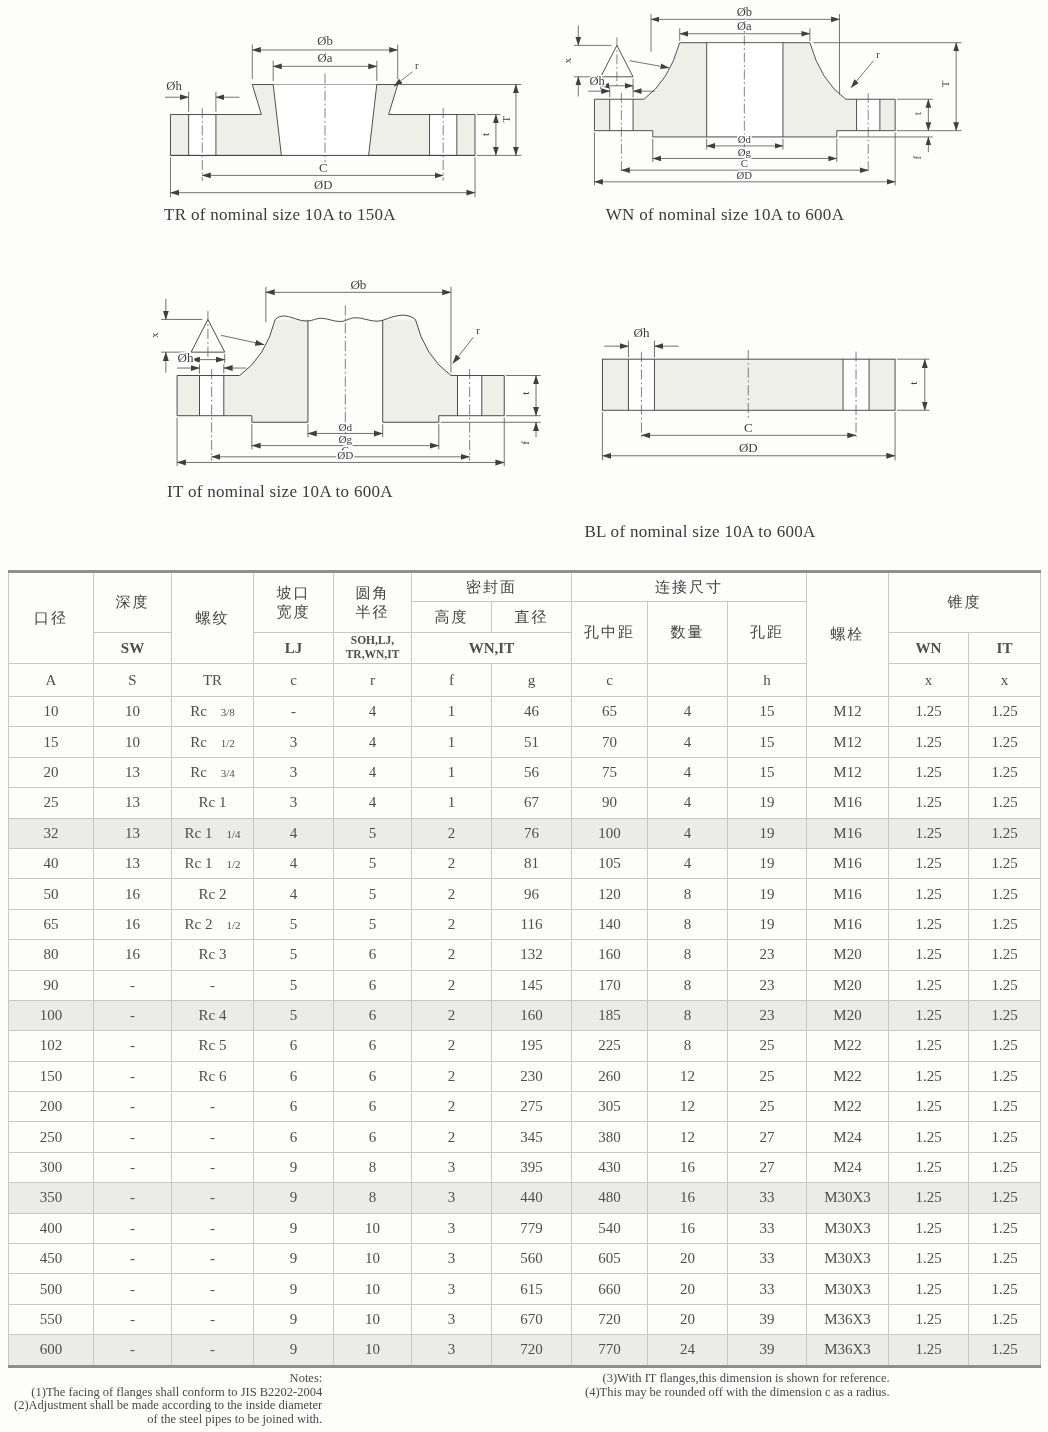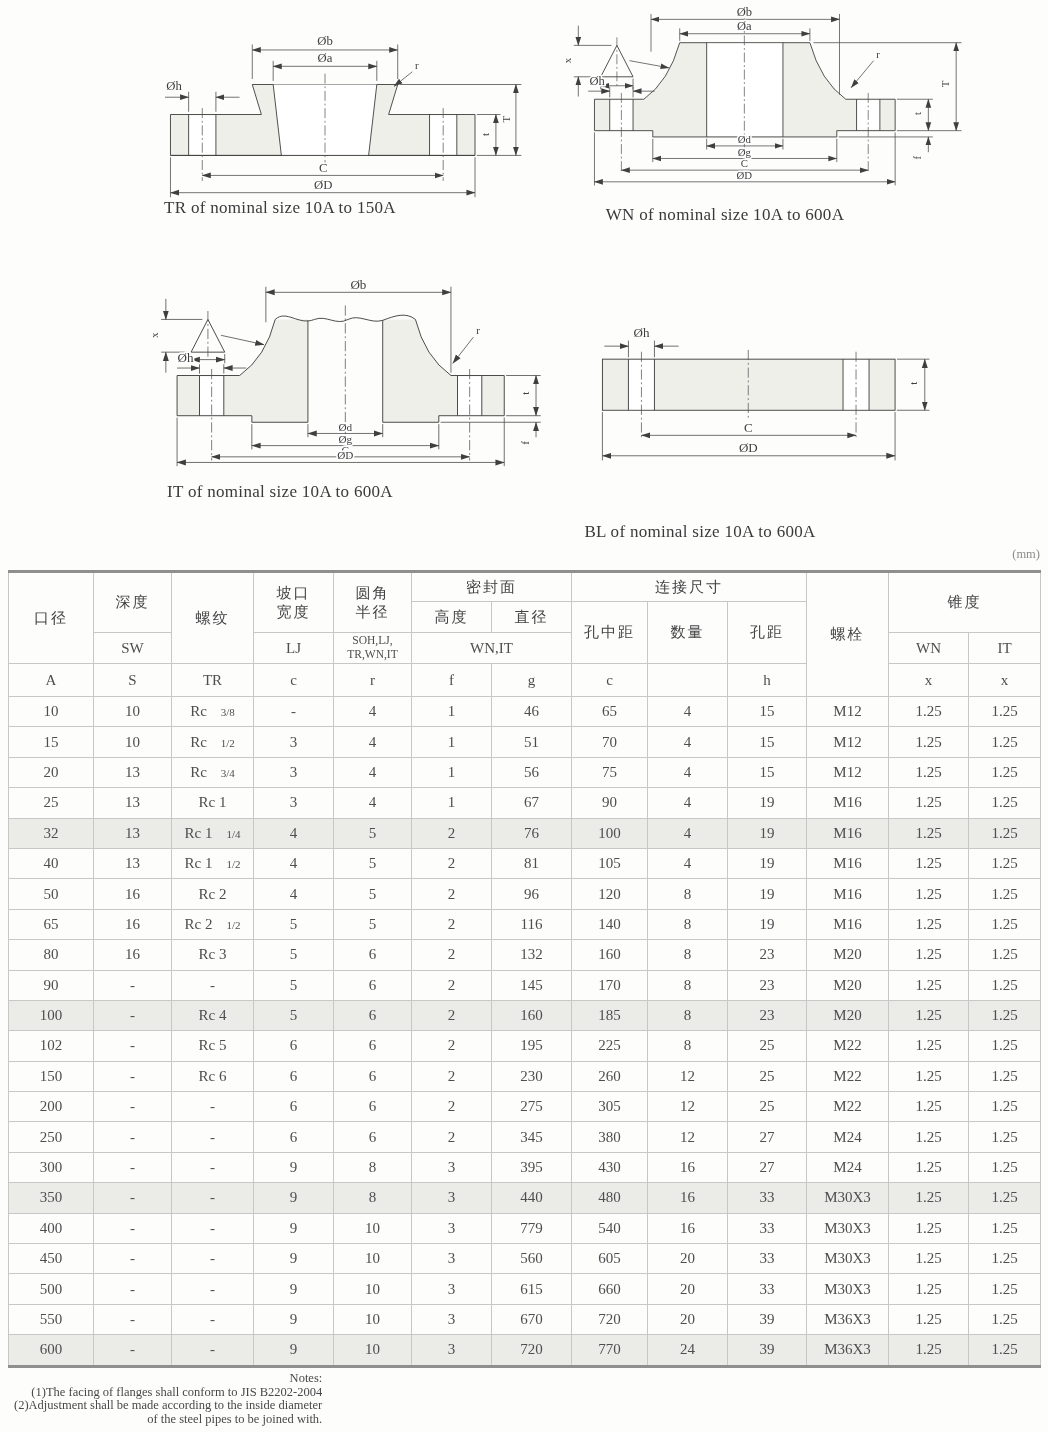--- a/index.html
+++ b/index.html
@@ -23,21 +23,21 @@
   
   .unit-label { position:absolute; left:8px; top:547px; width:1032px; text-align:right;
     font-size:12.5px; color:#8c8c8a; }
   .table-wrap { position:absolute; left:8px; top:570px; }
   table { border-collapse:collapse; table-layout:fixed; width:1032px;
     border-top:3px solid #8f8f8d; border-bottom:3px solid #8f8f8d; }
   th,td { border:1px solid #c7c7c5; text-align:center; vertical-align:middle;
     font-weight:normal; padding:0; font-size:15px; color:#4e4e50; }
   thead tr.h1 th { height:28px; }
   thead tr.h2 th { height:30px;margin-top:29px; }
-  thead tr.h3 th { height:30px; }
+  thead tr.h3 th { height:30px;font-weight:bold; }
   thead tr.hsym th { height:32px; }
   th.zh { letter-spacing:2px; font-size:15px; color:#434345; }
   th.small-hdr { font-size:11.5px; line-height:1.2; letter-spacing:0; }
   tbody td { height:29.4px; }
   tbody tr.shaded { background:#ebebe7;padding-left:48px; }
   .frac { font-size:11px; margin-left:14px; }
   
   .notes { position:absolute; font-size:12.5px; line-height:13.5px; color:#48484a;text-align:right; }
   .notes div { white-space:nowrap; }
 </style>
@@ -94,21 +94,21 @@
       <text x="220" y="19" text-anchor="middle">Øb</text>
       <text x="220" y="37" text-anchor="middle">Øa</text>
       <text x="54" y="68" text-anchor="middle">Øh</text>
       <text class="sm" x="321" y="45" text-anchor="middle">r</text>
       <text class="sm" x="400" y="117" text-anchor="middle" transform="rotate(-90 400 117)">t</text>
       <text class="sm" x="423" y="100" text-anchor="middle" transform="rotate(-90 423 100)">T</text>
       <text x="218" y="158" text-anchor="middle" class="halo">C</text>
       <text x="218" y="177" text-anchor="middle" class="halo">ØD</text>
     </g>
   </svg>
-  <div class="caption" style="left:120px; top:198px; width:320px;">TR of nominal size 10A to 150A</div>
+  <div class="caption" style="left:120px; top:205px; width:320px;">TR of nominal size 10A to 150A</div>
 
   <svg class="diagram" style="left:545px; top:5px;" width="440" height="184" viewBox="0 0 490 205">
     <defs>
       <marker id="arrWN" viewBox="0 0 10 10" refX="9.5" refY="5" markerWidth="11" markerHeight="11" orient="auto-start-reverse">
         <path d="M0,1.8 L10,5 L0,8.2 Z" fill="#3f3f3f"></path>
       </marker>
     </defs>
     <g>
       <path class="body-fill" d="M55,105 L110,105 Q138,85 150,42 L295,42 Q307,85 335,105 L390,105 L390,140 L325,140 L325,147 L120,147 L120,140 L55,140 Z"></path>
       <path class="white" d="M180,43 L265,43 L265,146 L180,146 Z"></path>
@@ -289,21 +289,20 @@
     </g>
     <g>
       <text x="82" y="16" text-anchor="middle">Øh</text>
       <text class="sm" x="379" y="66" text-anchor="middle" transform="rotate(-90 379 66)">t</text>
       <text x="197" y="118" text-anchor="middle">C</text>
       <text x="197" y="140" text-anchor="middle">ØD</text>
     </g>
   </svg>
   <div class="caption" style="left:555px; top:482px; width:290px;margin-top:40px;">BL of nominal size 10A to 600A</div>
 
-  <div class="unit-label">(mm)</div>
 
   <div class="table-wrap">
     <table>
       <colgroup>
         <col style="width:85px">
           <col style="width:78px">
           <col style="width:82px">
         <col style="width:80px">
           <col style="width:78px">
           <col style="width:80px">
@@ -691,14 +690,18 @@
         </tbody>
     </table>
   </div>
 
   <div class="notes" style="left:14px; top:1372px;">
     <div>Notes:</div>
     <div>(1)The facing of flanges shall conform to JIS B2202-2004</div>
     <div>(2)Adjustment shall be made according to the inside diameter</div>
     <div>of the steel pipes to be joined with.</div>
   </div>
+  <div class="notes" style="left:585px; top:1372px;">
+    <div>(3)With IT flanges,this dimension is shown for reference.</div>
+    <div>(4)This may be rounded off with the dimension c as a radius.</div>
+  </div>
 
 </div>
 
 </body></html>

